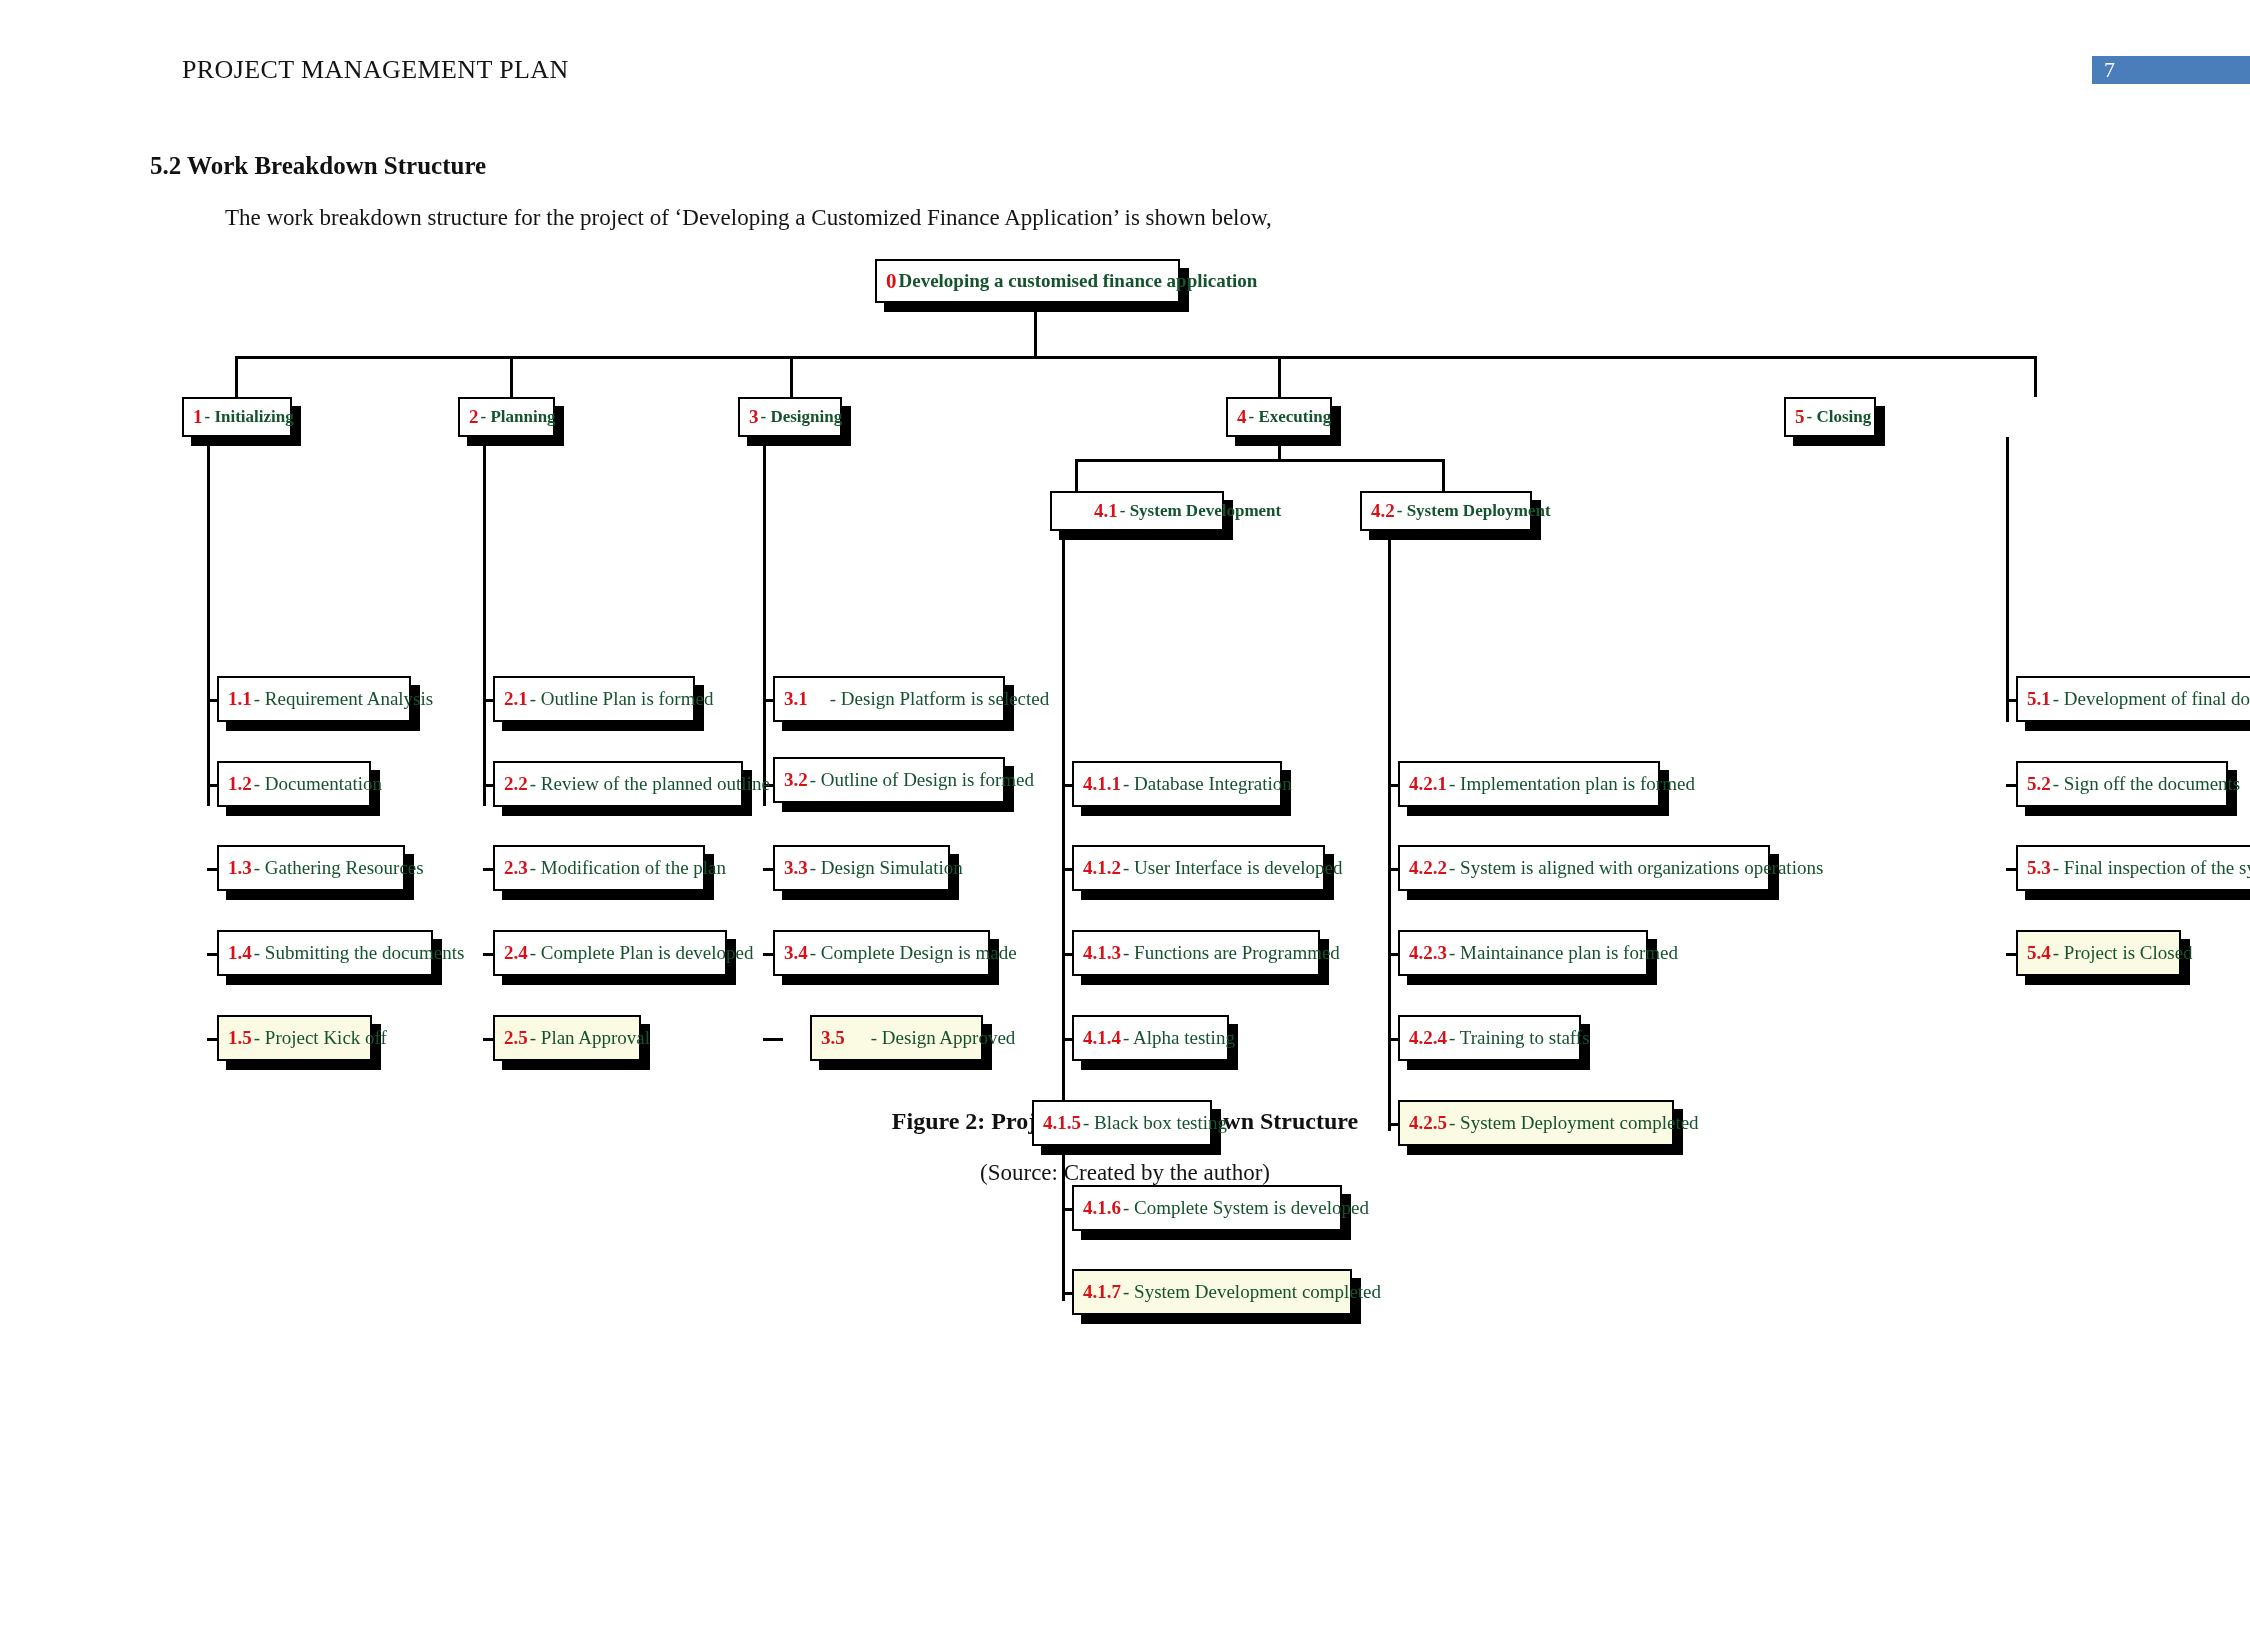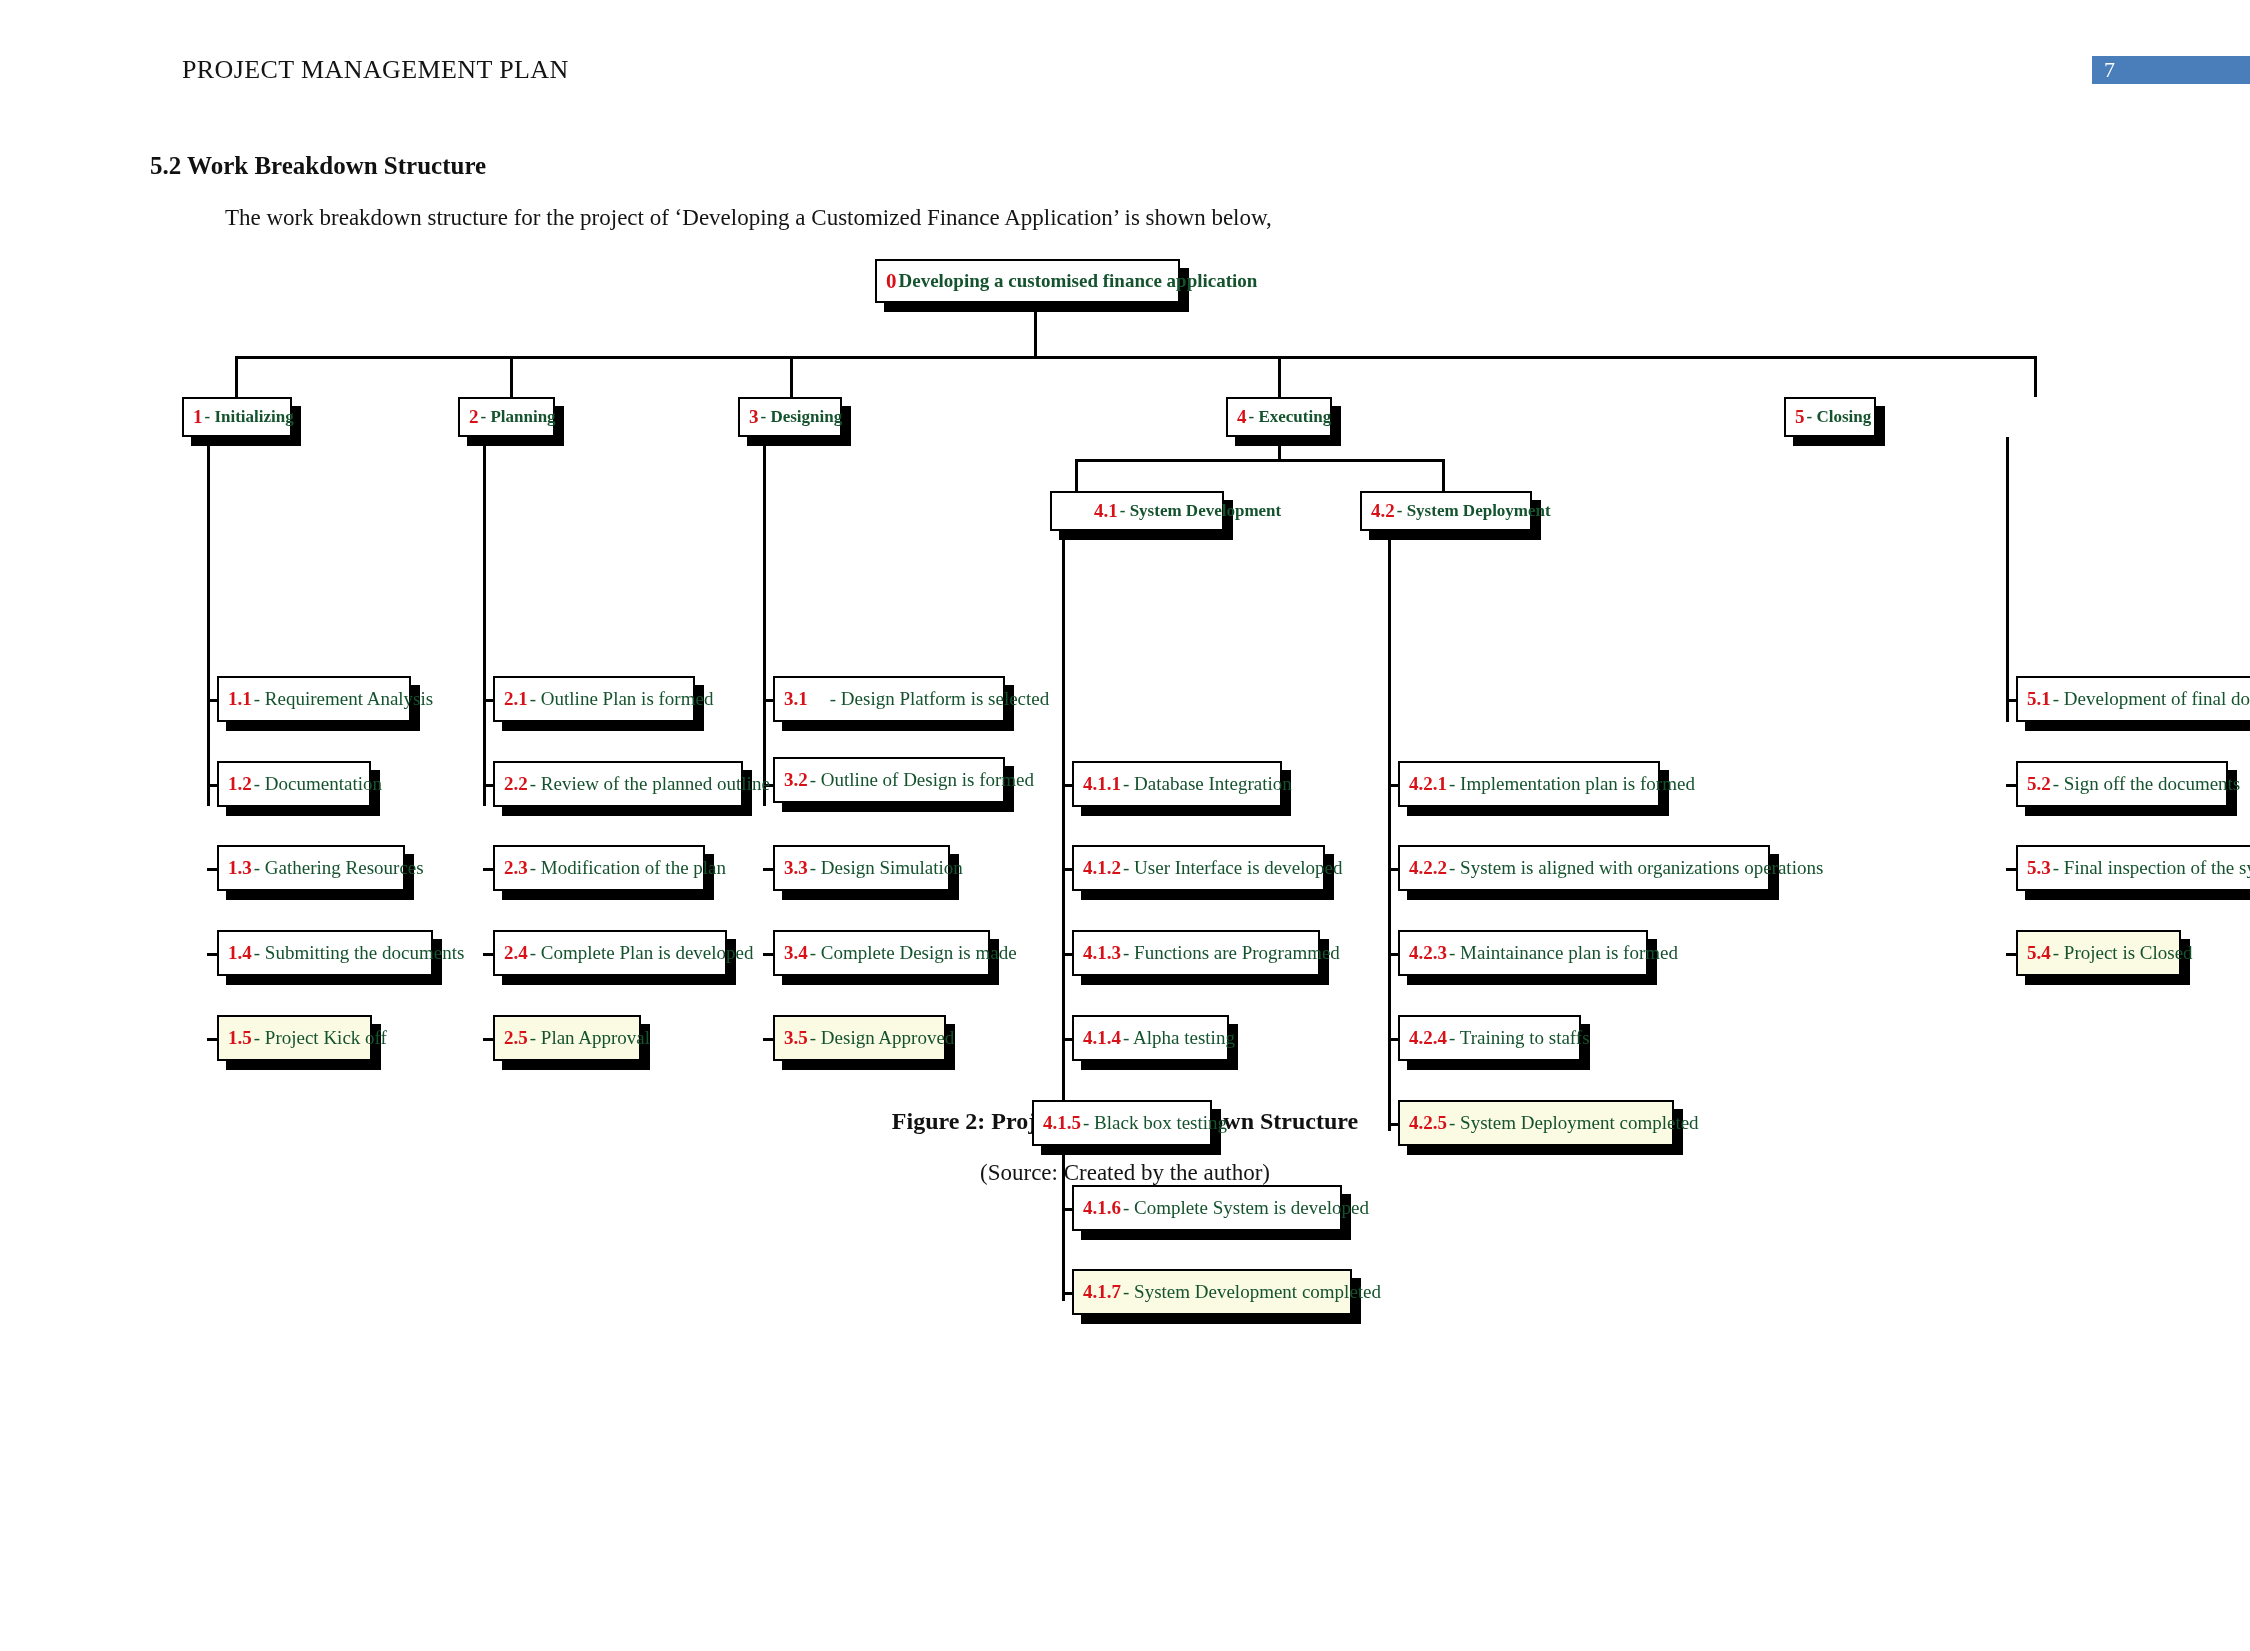--- a/index.html
+++ b/index.html
@@ -241,21 +241,21 @@
     <span class="node-label">- Outline of Design is formed</span>
   </div>
   <div class="wbs-node lvl2" style="left:773px; top:590px; width:177px;">
     <span class="node-id">3.3</span>
     <span class="node-label">- Design Simulation</span>
   </div>
   <div class="wbs-node lvl2" style="left:773px; top:675px; width:217px;">
     <span class="node-id">3.4</span>
     <span class="node-label">- Complete Design is made</span>
   </div>
-  <div class="wbs-node lvl2 milestone" style="left:773px; top:760px; width:173px;">
+  <div class="wbs-node lvl2 milestone" style="left:810px; top:760px; width:173px;gap:24px;">
     <span class="node-id">3.5</span>
     <span class="node-label">- Design Approved</span>
   </div>
 
   <div class="wbs-node lvl2b" style="left:1050px; top:236px; width:174px;padding-left:42px;">
     <span class="node-id">4.1</span>
     <span class="node-label">- System Development</span>
   </div>
   <div class="wbs-node lvl2b" style="left:1360px; top:236px; width:172px;">
     <span class="node-id">4.2</span>

